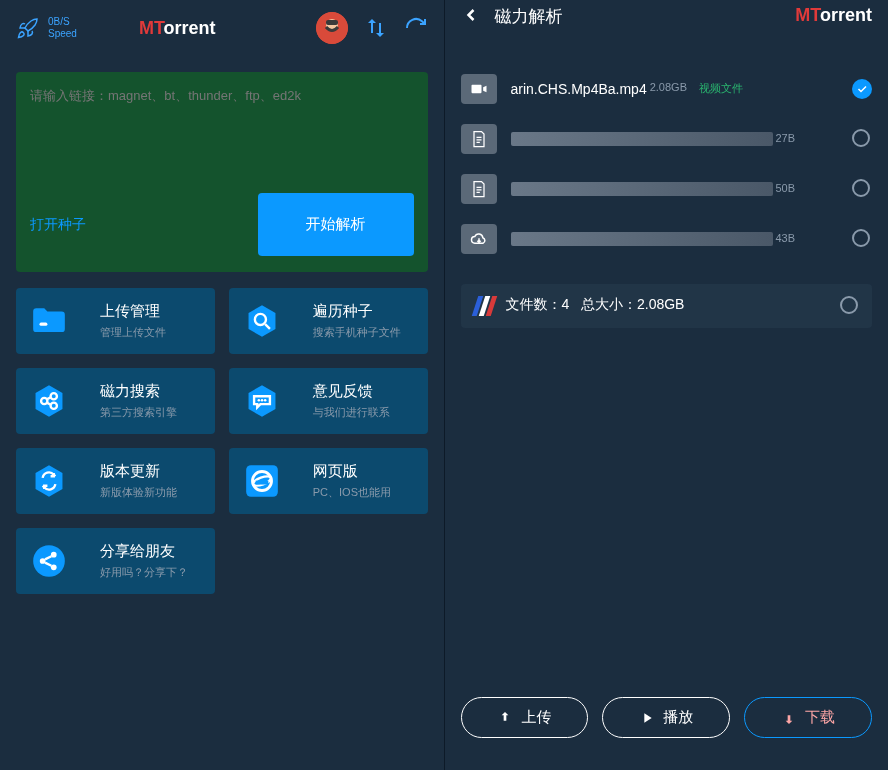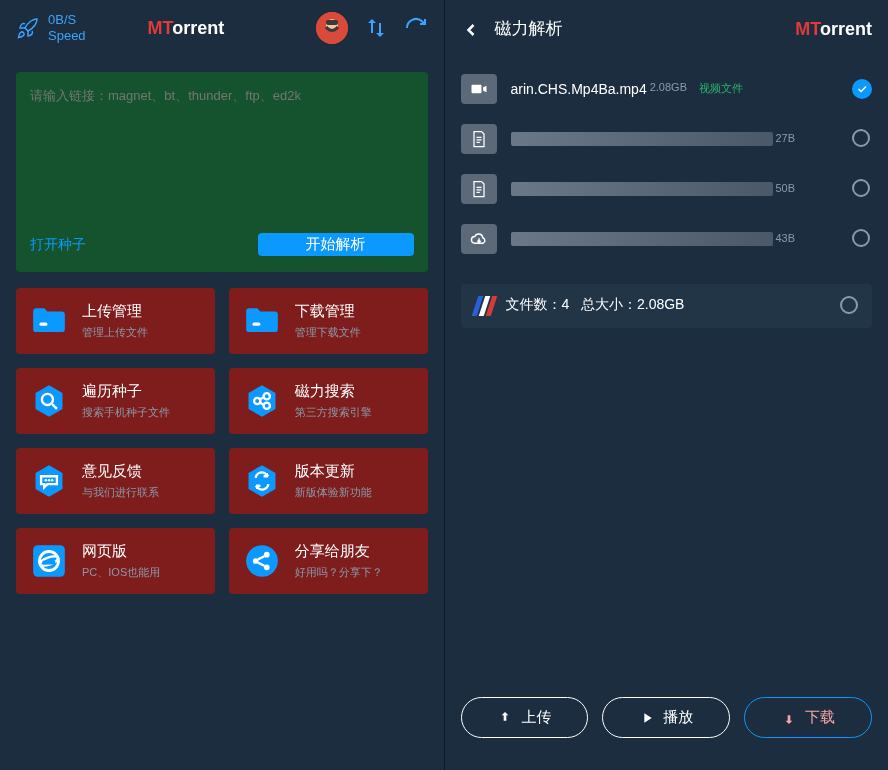--- a/index.html
+++ b/index.html
@@ -1,41 +1,41 @@
 <!DOCTYPE html>
 <html><head>
 <meta charset="utf-8">
 <style>
 * { margin: 0; padding: 0; box-sizing: border-box; font-family: -apple-system, BlinkMacSystemFont, "Segoe UI", sans-serif; }
 body { background: #1b2d3f; width: 888px; height: 770px; display: flex; overflow: hidden; }
 .panel { flex: 1; position: relative; }
 .panel-left { border-right: 1px solid #0d1a28; }
 .header { height: 56px; display: flex; align-items: center; padding: 0 16px; gap: 14px; }
-.header-right { height: 56px; display: flex; align-items: flex-end; padding: 16px 16px; }
+.header-right { height: 56px; display: flex; align-items: flex-start; padding: 5px 16px; }
 .speed-box { display: flex; align-items: center; gap: 8px; }
 .rocket-icon { width: 24px; height: 24px; color: #3ba3ff; }
-.speed-text { display: flex; flex-direction: column; font-size: 13px; line-height: 1.2; color: #3ba3ff; }
+.speed-text { display: flex; flex-direction: column; font-size: 10px; line-height: 1.2; color: #3ba3ff; }
 .brand { font-size: 18px; font-weight: 600; margin-left: 48px; }
 .brand .m { color: #e13a3a; }
 .brand .rest { color: #fff; }
 .header-icons { display: flex; gap: 16px; margin-left: auto; align-items: center; }
 .avatar { width: 32px; height: 32px; border-radius: 50%; background: #d94a3a; display: flex; align-items: center; justify-content: center; overflow: hidden; }
 .header-icon { width: 24px; height: 24px; color: #3ba3ff; cursor: pointer; }
 .back-icon { width: 20px; height: 20px; color: #fff; cursor: pointer; }
 .page-title { color: #fff; font-size: 17px; margin-left: 14px; }
 .brand-right { margin-left: auto; font-size: 18px; font-weight: 600; }
 .brand-right .m { color: #e13a3a; }
 .brand-right .rest { color: #fff; }
 .input-card { margin: 16px; background: #14532d; border-radius: 4px; padding: 16px 14px; min-height: 200px; display: flex; flex-direction: column; }
 .input-field { background: transparent; border: none; color: #8a9aab; font-size: 13px; outline: none; width: 100%; }
 .input-actions { margin-top: auto; display: flex; justify-content: space-between; align-items: center; }
 .open-seed { color: #0b99ff; font-size: 14px; cursor: pointer; }
-.parse-btn { background: #0b99ff; color: #fff; border: none; padding: 2px 48px; border-radius: 4px; font-size: 15px; cursor: pointer; }
+.parse-btn { background: #0b99ff; color: #fff; border: none; padding: 22px 48px; border-radius: 4px; font-size: 15px; cursor: pointer; }
 .tiles { display: grid; grid-template-columns: 1fr 1fr; gap: 14px; padding: 0 16px; }
-.tile { background: #7f1d1d; border-radius: 4px; padding: 14px; display: flex; align-items: center; gap: 14px; cursor: pointer; }
+.tile { background: #0c4a6e; border-radius: 4px; padding: 14px; display: flex; align-items: center; gap: 32px; cursor: pointer; }
 .tile-icon { width: 38px; height: 38px; display: flex; align-items: center; justify-content: center; border-radius: 8px; flex-shrink: 0; }
 .tile-icon svg { width: 38px; height: 38px; }
 .tile-text { display: flex; flex-direction: column; gap: 4px; }
 .tile-title { color: #fff; font-size: 15px; }
 .tile-sub { color: #8a9aab; font-size: 11px; }
 .file-list { padding: 8px 16px; }
 .file-item { display: flex; align-items: center; gap: 14px; padding: 10px 0; }
 .file-icon { width: 36px; height: 30px; border-radius: 4px; background: #5b6978; display: flex; align-items: center; justify-content: center; flex-shrink: 0; }
 .file-icon svg { width: 20px; height: 20px; color: #fff; }
 .file-info { flex: 1; display: flex; flex-direction: row; gap: 3px; }
@@ -107,32 +107,20 @@
             <rect x="6" y="13" width="5" height="2" rx="1" fill="#fff"></rect>
           </svg>
         </div>
         <div class="tile-text">
           <span class="tile-title">上传管理</span>
           <span class="tile-sub">管理上传文件</span>
         </div>
       </div>
       <div class="tile">
         <div class="tile-icon">
-          <svg viewBox="0 0 24 24" fill="#0b99ff">
-            <path d="M2 6a2 2 0 012-2h5l2 2h9a2 2 0 012 2v9a2 2 0 01-2 2H4a2 2 0 01-2-2V6z"></path>
-            <rect x="6" y="13" width="5" height="2" rx="1" fill="#fff"></rect>
-          </svg>
-        </div>
-        <div class="tile-text">
-          <span class="tile-title">下载管理</span>
-          <span class="tile-sub">管理下载文件</span>
-        </div>
-      </div>
-      <div class="tile">
-        <div class="tile-icon">
           <svg viewBox="0 0 24 24">
             <path d="M12 2l8.5 5v10L12 22l-8.5-5V7L12 2z" fill="#0b99ff"></path>
             <circle cx="11" cy="11" r="3.5" fill="none" stroke="#fff" stroke-width="1.5"></circle>
             <path d="M14 14l3 3" stroke="#fff" stroke-width="1.5"></path>
           </svg>
         </div>
         <div class="tile-text">
           <span class="tile-title">遍历种子</span>
           <span class="tile-sub">搜索手机种子文件</span>
         </div>

